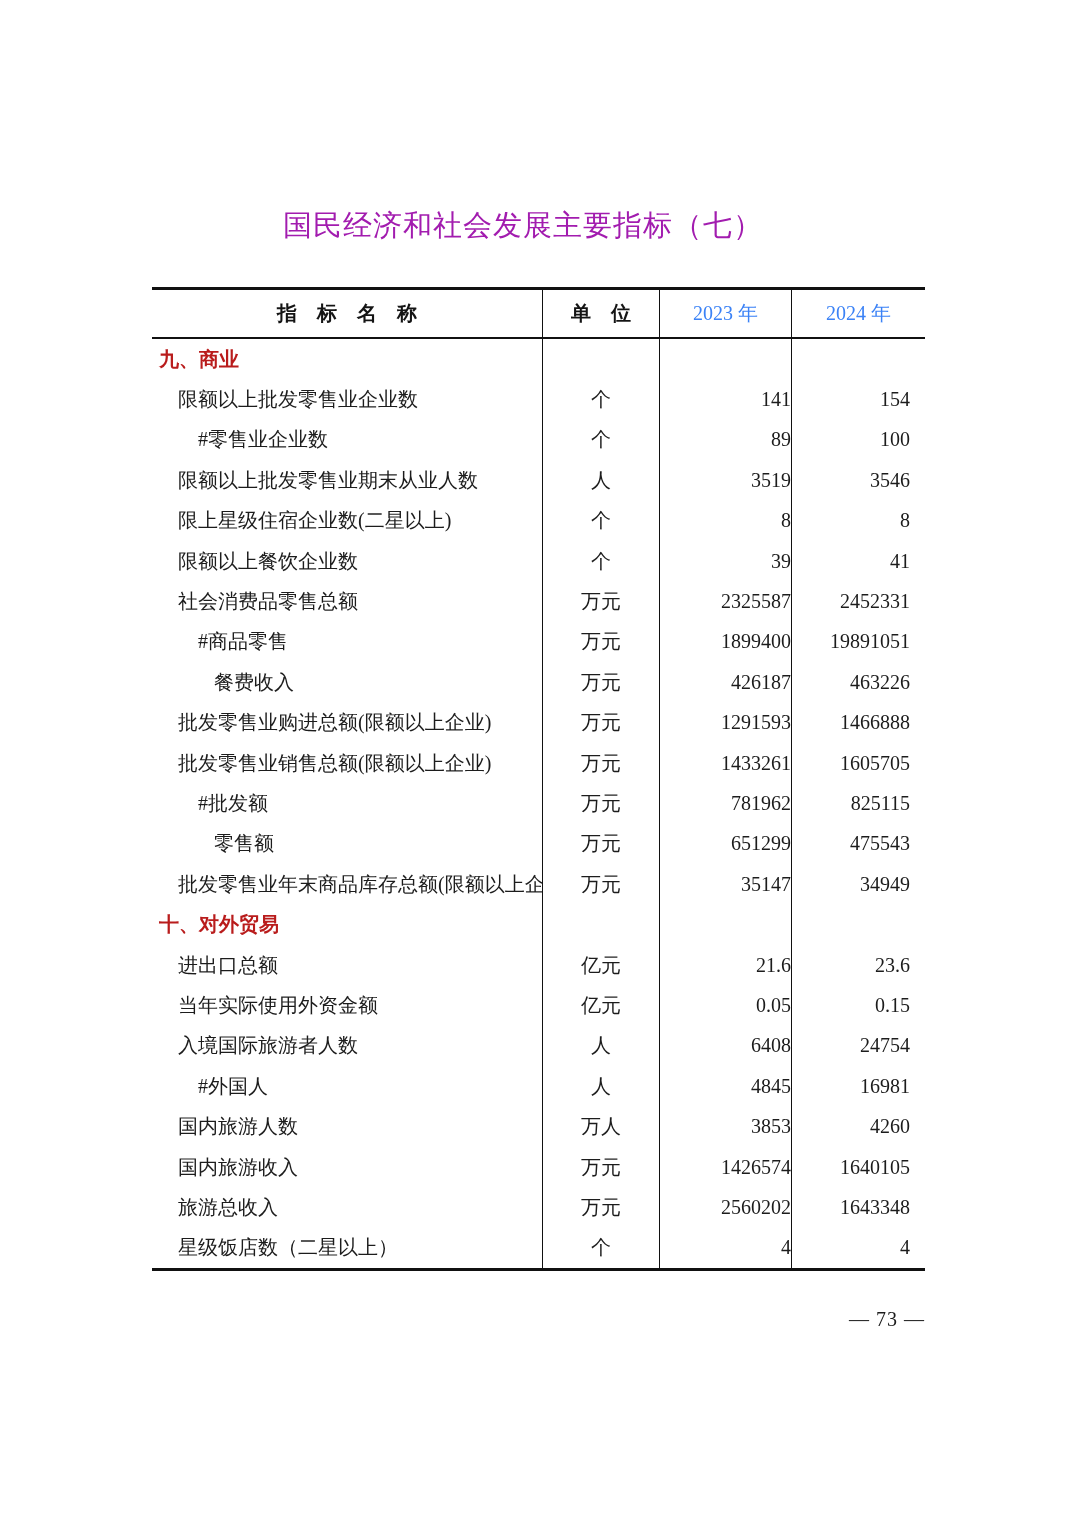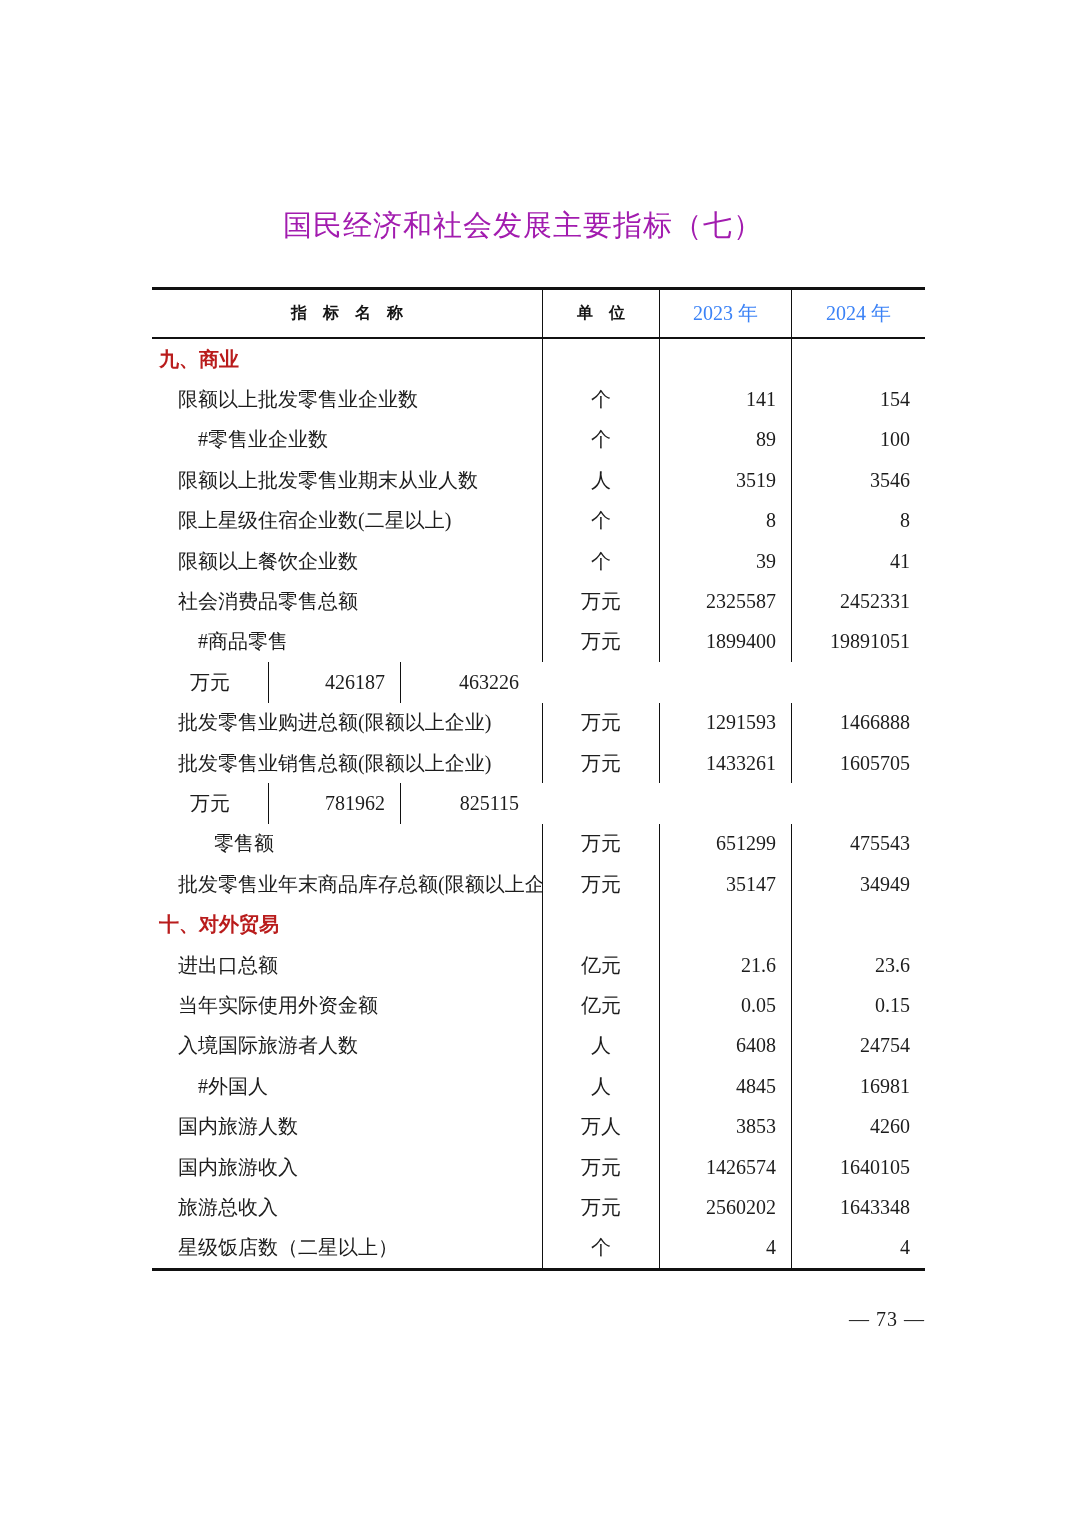--- a/index.html
+++ b/index.html
@@ -46,27 +46,27 @@
   .cell {
     box-sizing: border-box;
     height: 100%;
     display: flex;
     align-items: center;
     overflow: hidden;
     white-space: nowrap;
   }
   .c-name  { width: 391px; border-right: 1px solid #111; }
   .c-unit  { width: 117px; border-right: 1px solid #111; justify-content: center; }
-  .c-v23   { width: 132px; border-right: 1px solid #111; justify-content: flex-end; padding-right: 15px; }
+  .c-v23   { width: 132px; border-right: 1px solid #111; justify-content: flex-end; }
   .c-v24   { width: 133px; justify-content: flex-end; padding-right: 15px; }
   .thead .c-name, .thead .c-unit {
     justify-content: center;
     font-family: "Liberation Sans", "DejaVu Sans", sans-serif;
     font-weight: bold;
-    font-size: 16px;
+    font-size: 20px;
     color: #141414;
   }
   .thead .c-v23, .thead .c-v24 {
     justify-content: center;
     padding-right: 0;
     font-size: 20px;
     color: #3b82f6;
   }
   .row {
     display: flex;
@@ -161,40 +161,42 @@
     </div>
 
     <div class="row indent-hash">
       <div class="cell c-name">#商品零售</div>
       <div class="cell c-unit">万元</div>
       <div class="cell c-v23">1899400</div>
       <div class="cell c-v24">19891051</div>
     </div>
 
     <div class="row indent-sub">
+      <div class="cell c-name">餐费收入</div>
       <div class="cell c-unit">万元</div>
       <div class="cell c-v23">426187</div>
       <div class="cell c-v24">463226</div>
     </div>
 
     <div class="row indent-item">
       <div class="cell c-name">批发零售业购进总额(限额以上企业)</div>
       <div class="cell c-unit">万元</div>
       <div class="cell c-v23">1291593</div>
       <div class="cell c-v24">1466888</div>
     </div>
 
     <div class="row indent-item">
       <div class="cell c-name">批发零售业销售总额(限额以上企业)</div>
       <div class="cell c-unit">万元</div>
       <div class="cell c-v23">1433261</div>
       <div class="cell c-v24">1605705</div>
     </div>
 
     <div class="row indent-hash">
+      <div class="cell c-name">#批发额</div>
       <div class="cell c-unit">万元</div>
       <div class="cell c-v23">781962</div>
       <div class="cell c-v24">825115</div>
     </div>
 
     <div class="row indent-sub">
       <div class="cell c-name">零售额</div>
       <div class="cell c-unit">万元</div>
       <div class="cell c-v23">651299</div>
       <div class="cell c-v24">475543</div>

